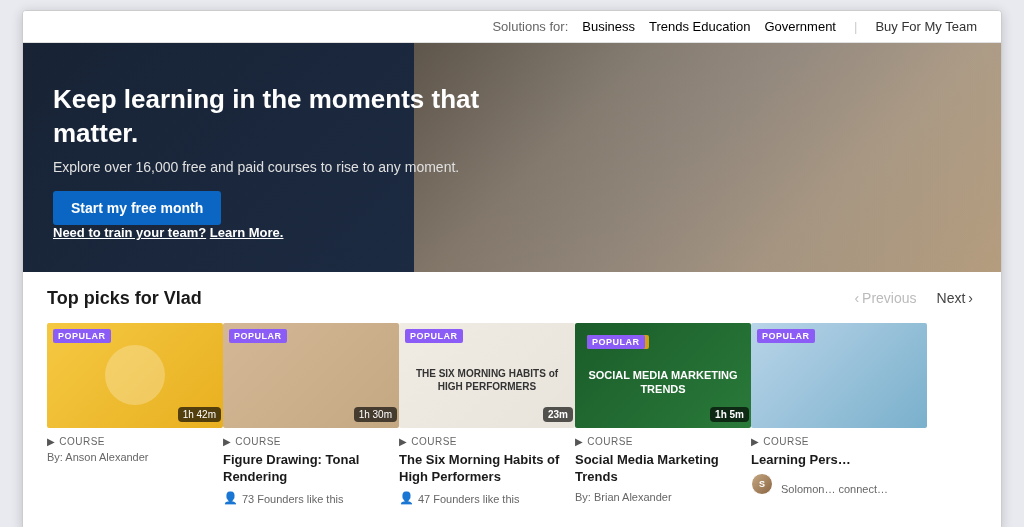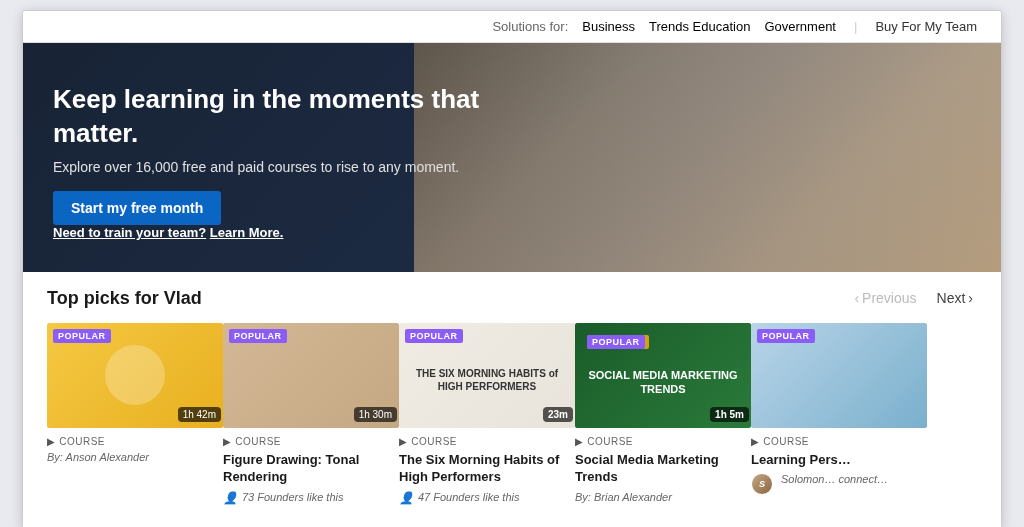--- a/index.html
+++ b/index.html
@@ -218,23 +218,22 @@
       margin-bottom: 5px;
       overflow: hidden;
       display: -webkit-box;
       -webkit-line-clamp: 2;
       -webkit-box-orient: vertical;
     }
     .course-author {
       font-size: 11px;
       color: #666;
       display: flex;
-      align-items: flex-start;
+      align-items: flex-end;
       gap: 4px;
-      font-style: italic;
     }
     .course-author .person-icon {
       font-size: 12px;
       color: #888;
     }
 
     
     .thumb-1 {
       background: linear-gradient(135deg, #f5c842 0%, #e8b020 100%);
       display: flex; align-items: center; justify-content: center;

